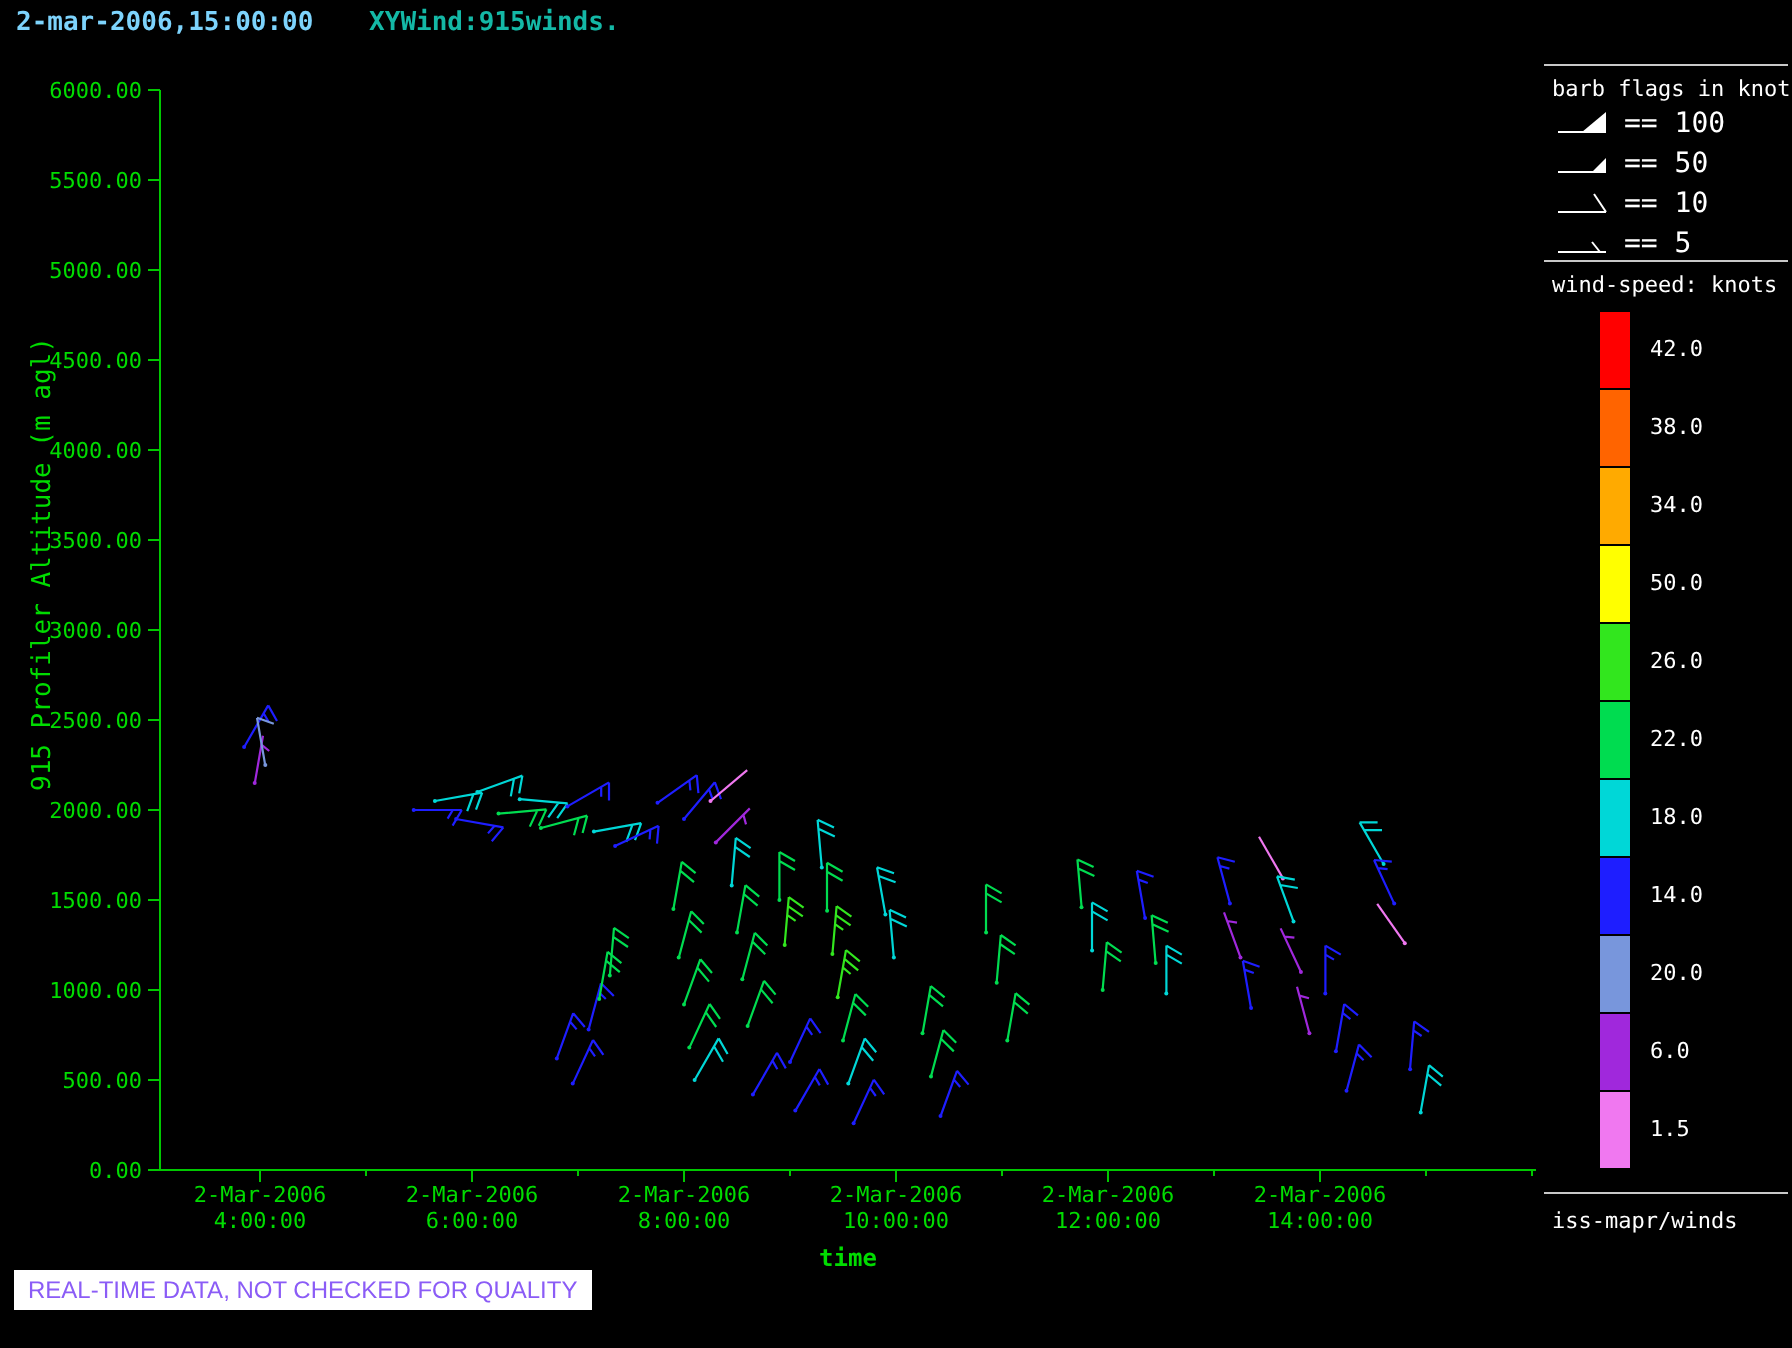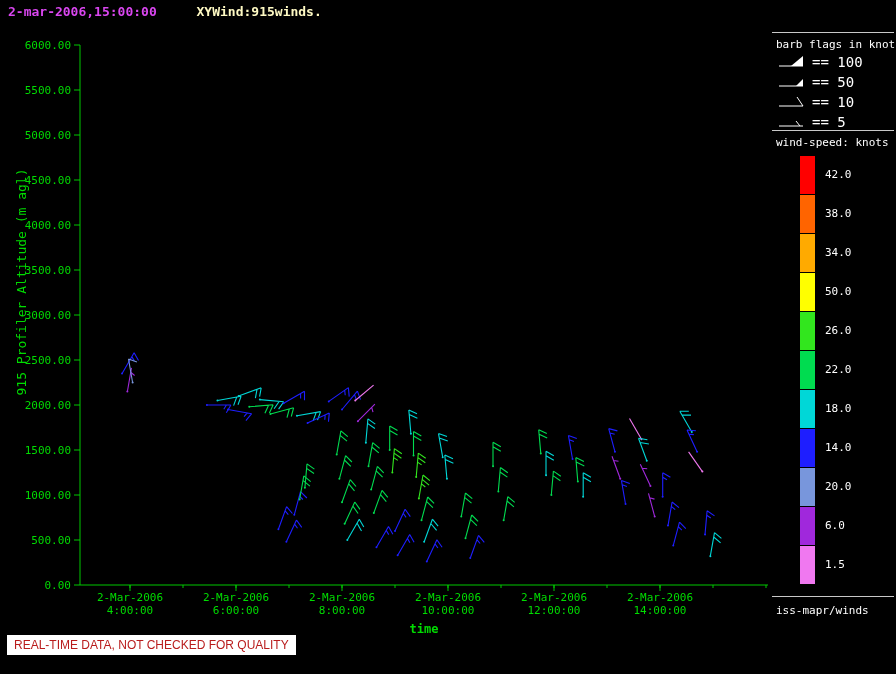--- a/index.html
+++ b/index.html
@@ -1,26 +1,26 @@
 <!DOCTYPE html>
 <html><head>
 <meta charset="utf-8">
 <style>
   html,body{margin:0;padding:0;background:#000;}
   #app{position:relative;width:896px;height:674px;background:#000;overflow:hidden;
        font-family:"DejaVu Sans Mono",monospace;}
   .titlebar{position:absolute;left:8px;top:4px;font-size:13px;font-weight:bold;white-space:nowrap;}
-  .ts{color:#d946ef;}
-  .wt{color:#fef9c3;margin-left:32px;}
+  .ts{color:#7dd3fc;}
+  .wt{color:#14b8a6;margin-left:20px;}
   #plot{position:absolute;left:0;top:0;}
   .ylabel{position:absolute;left:14px;top:492px;width:420px;transform:rotate(-90deg);
           transform-origin:0 0;text-align:center;color:#00dc00;font-size:13px;}
   .xlabel{position:absolute;left:374px;top:622px;width:100px;text-align:center;
           color:#00dc00;font-size:12px;font-weight:bold;}
-  .banner{position:absolute;left:7px;top:635px;background:#ffffff;color:#b91c1c;
+  .banner{position:absolute;left:7px;top:635px;background:#ffffff;color:#8b5cf6;
           font-family:"Liberation Sans",sans-serif;font-size:12px;padding:3px 7px;}
   .panel{position:absolute;left:770px;top:0;width:126px;height:674px;background:#000;}
   .sep{position:absolute;left:2px;width:122px;height:1px;background:#c8c8c8;}
   .sep-1{top:32px}.sep-2{top:130px}.sep-3{top:596px}
   .panel-title{position:absolute;left:6px;color:#ffffff;font-size:11px;white-space:nowrap;}
   .pt-flags{top:38px}.pt-speed{top:136px}
   #flag-rows{position:absolute;left:6px;top:52px;}
   .flag-row{display:flex;align-items:center;height:20px;}
   .flag-row span{color:#ffffff;font-size:14px;margin-left:6px;}
   #scale-rows{position:absolute;left:6px;top:155px;padding-left:24px;}

